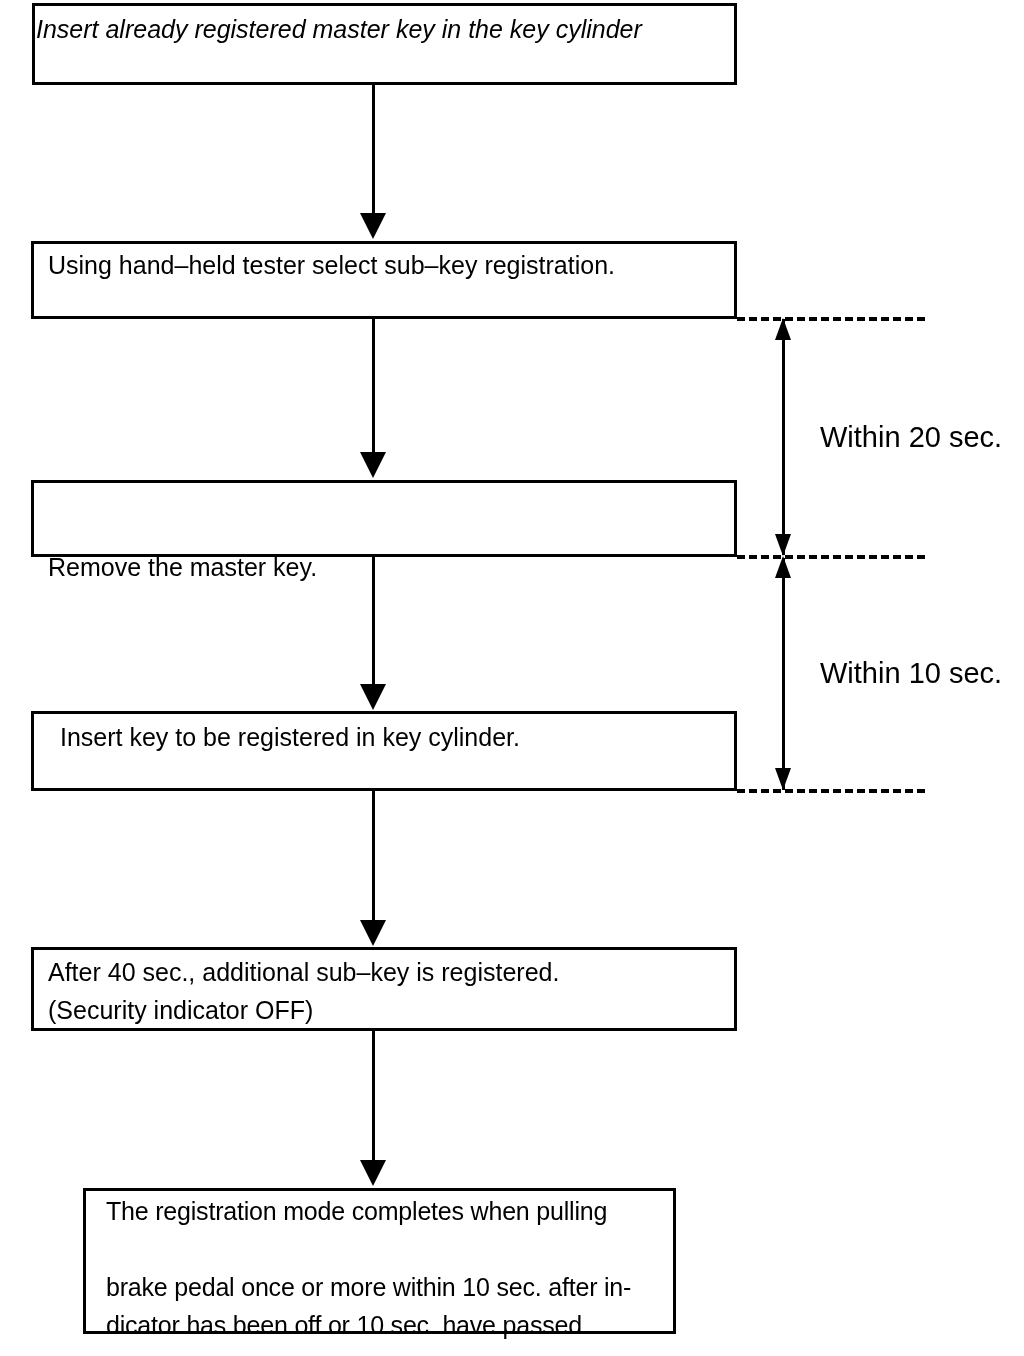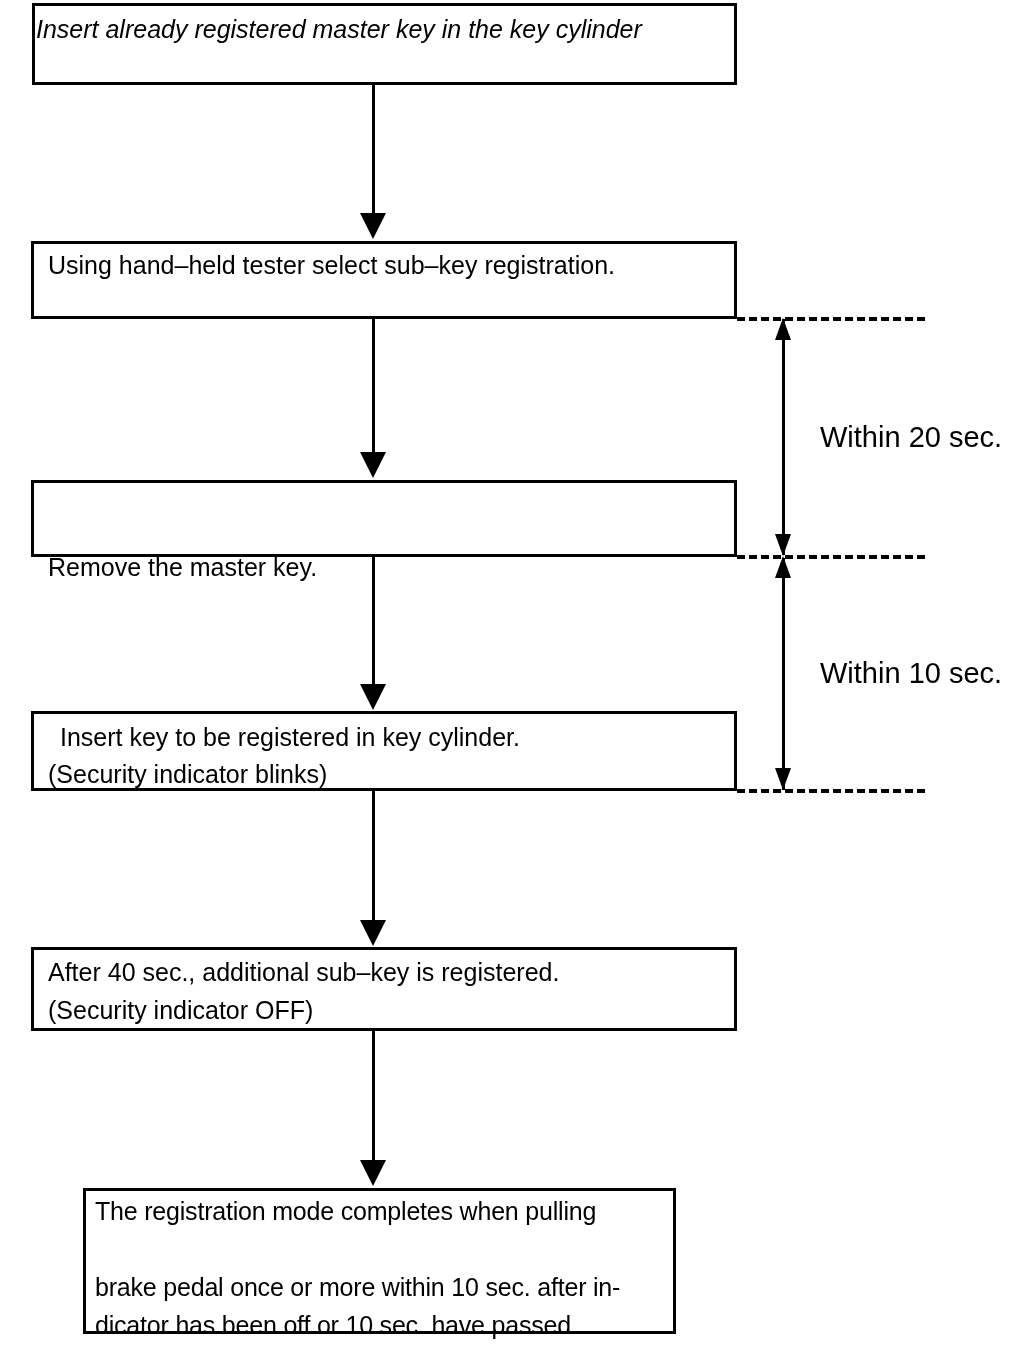--- a/index.html
+++ b/index.html
@@ -27,20 +27,21 @@
   .node-text {
     position: absolute;
     font-size: 25px;
     line-height: 38px;
     color: #000000;
     white-space: pre;
     letter-spacing: 0px;
   }
   .node-text.tight {
     letter-spacing: -0.2px;
+    margin-left: 11px;
   }
   .conn-line {
     position: absolute;
     width: 3px;
     background: #000000;
   }
   .arrow-head-down {
     position: absolute;
     width: 0;
     height: 0;
@@ -100,21 +101,20 @@
   <div class="arrow-head-down" style="left:360px; top:452px;"></div>
 
   <div class="node-box" style="left:31px; top:480px; width:706px; height:77px;"></div>
   <div class="node-text" style="left:48px; top:500px; width:700px;margin-top:48px;">Remove the master key.</div>
 
   <div class="conn-line" style="left:372px; top:557px; height:130px;"></div>
   <div class="arrow-head-down" style="left:360px; top:684px;"></div>
 
   <div class="node-box" style="left:31px; top:711px; width:706px; height:80px;"></div>
   <div class="node-text" style="left:48px; top:718px; width:700px;margin-left:12px;">Insert key to be registered in key cylinder.</div>
-  <div class="node-text" style="left:48px; top:755px; width:700px;">(Security indicator blinks)</div>
 
   <div class="conn-line" style="left:372px; top:791px; height:132px;"></div>
   <div class="arrow-head-down" style="left:360px; top:920px;"></div>
 
   <div class="node-box" style="left:31px; top:947px; width:706px; height:84px;"></div>
   <div class="node-text" style="left:48px; top:953px; width:700px;">After 40 sec., additional sub–key is registered.</div>
   <div class="node-text" style="left:48px; top:991px; width:700px;">(Security indicator OFF)</div>
 
   <div class="conn-line" style="left:372px; top:1031px; height:131px;"></div>
   <div class="arrow-head-down" style="left:360px; top:1160px;"></div>

